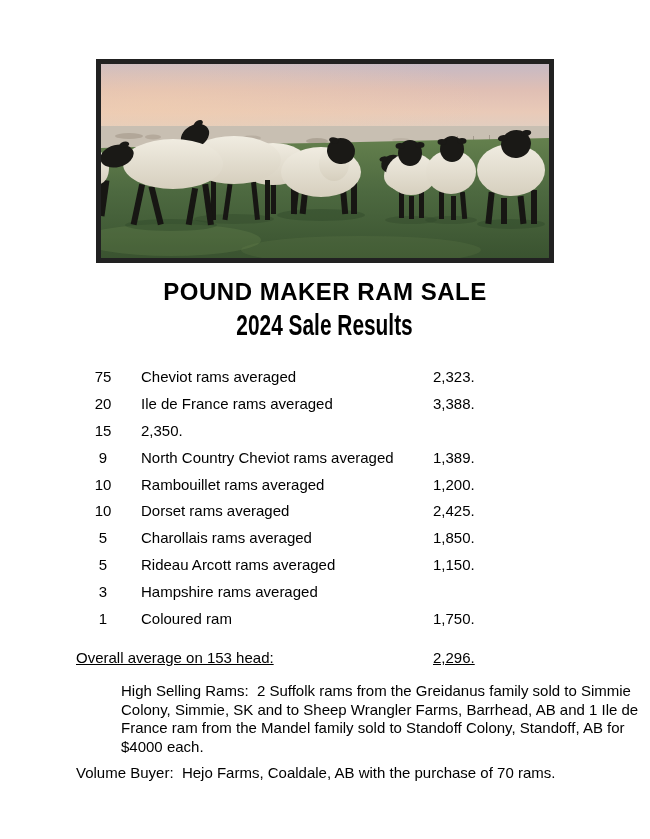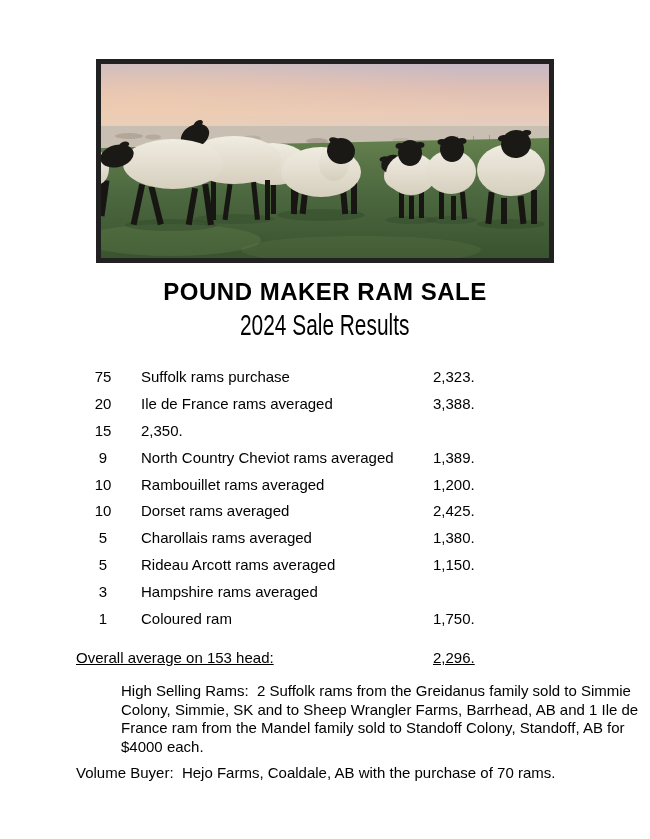--- a/index.html
+++ b/index.html
@@ -12,21 +12,21 @@
     border:5px solid #212121; box-sizing:border-box; background:#d8ccc2;
   }
   .photo-frame svg { display:block; width:448px; height:194px; }
   .doc-title {
     position:absolute; left:0; top:280px; width:650px; text-align:center;
     font-size:24px; line-height:24px; font-weight:bold; letter-spacing:0.5px;
     white-space:nowrap;
   }
   .doc-subtitle {
     position:absolute; left:0; top:311px; width:650px; text-align:center;
-    font-size:29px; line-height:29px; font-weight:normal; white-space:nowrap;
+    font-size:29px; line-height:29px; font-weight:bold; white-space:nowrap;
   }
   .doc-subtitle .condense { display:inline-block; transform:scaleX(0.72); transform-origin:center; }
   .sale-table { position:absolute; left:76px; top:363px; width:520px; }
   .trow {
     display:grid; grid-template-columns:54px 281px auto; column-gap:11px;
     height:26.9px; align-items:center; font-size:15px; line-height:19px;
   }
   .trow .count { text-align:center; }
   .summary-row {
     position:absolute; left:76px; top:648px; width:520px;
@@ -184,21 +184,21 @@
   </div>
 
   <div class="doc-title">POUND MAKER RAM SALE</div>
   <div class="doc-subtitle">
     <span class="condense">2024 Sale Results</span>
   </div>
 
   <div class="sale-table">
     <div class="trow">
       <span class="count">75</span>
-      <span class="label">Suffolk rams purchase</span>
+      <span class="label">Cheviot rams averaged</span>
       <span class="price">2,323.</span>
     </div>
     <div class="trow">
       <span class="count">20</span>
       <span class="label">Ile de France rams averaged</span>
       <span class="price">3,388.</span>
     </div>
     <div class="trow">
       <span class="count">15</span>
       <span class="price">2,350.</span>
@@ -214,21 +214,21 @@
       <span class="price">1,200.</span>
     </div>
     <div class="trow">
       <span class="count">10</span>
       <span class="label">Dorset rams averaged</span>
       <span class="price">2,425.</span>
     </div>
     <div class="trow">
       <span class="count">5</span>
       <span class="label">Charollais rams averaged</span>
-      <span class="price">1,380.</span>
+      <span class="price">1,850.</span>
     </div>
     <div class="trow">
       <span class="count">5</span>
       <span class="label">Rideau Arcott rams averaged</span>
       <span class="price">1,150.</span>
     </div>
     <div class="trow">
       <span class="count">3</span>
       <span class="label">Hampshire rams averaged</span>
     </div>

